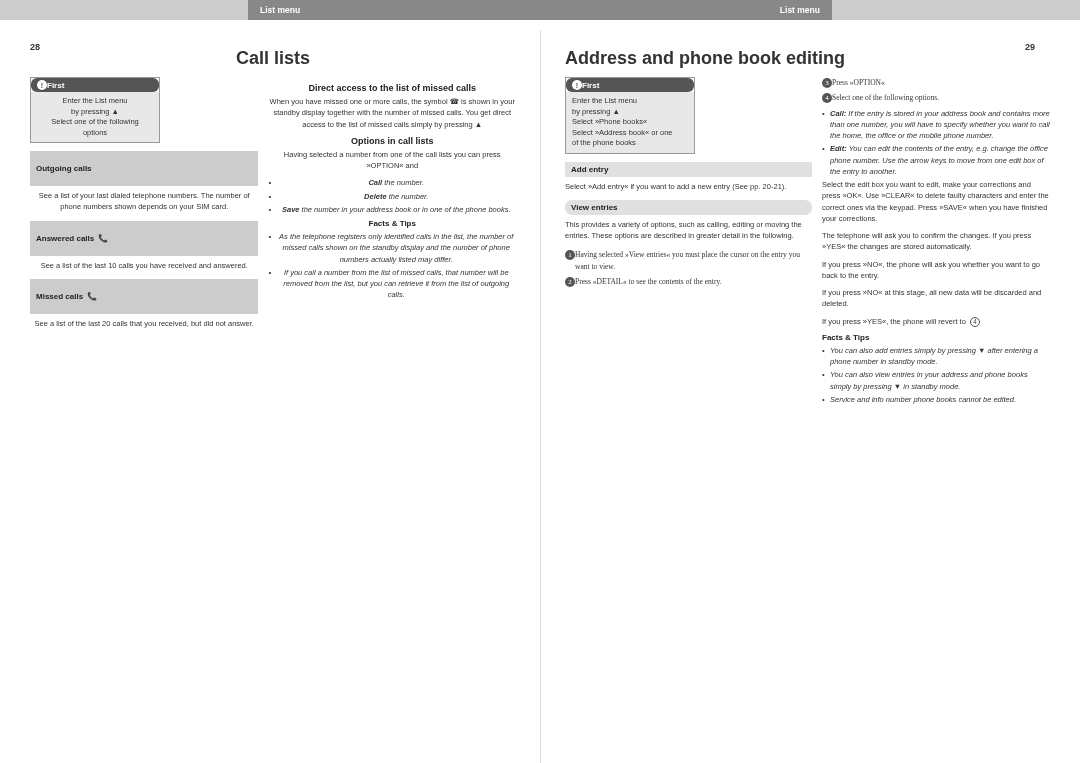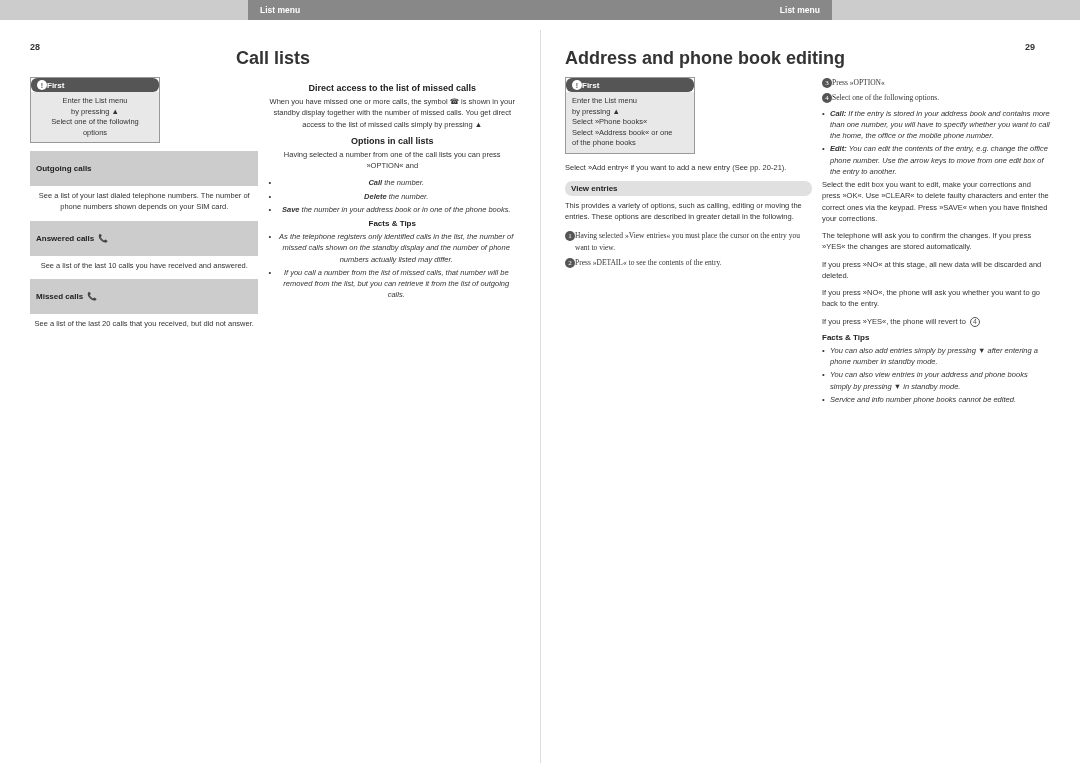--- a/index.html
+++ b/index.html
@@ -371,20 +371,21 @@
           </div>
           <div class="first-box-body">
             <div>Enter the List menu</div>
             <div>by pressing ▲</div>
             <div>Select »Phone books«</div>
             <div>Select »Address book« or one</div>
             <div>of the phone books</div>
           </div>
         </div>
 
+        <div class="add-entry-box">Add entry</div>
         <div class="section-text">Select »Add entry« if you want to add a new entry (See pp. 20-21).</div>
 
         <div class="view-entries-box">View entries</div>
         <div class="section-text">This provides a variety of options, such as calling, editing or moving the entries. These options are described in greater detail in the following.</div>
 
         <div class="numbered-item">
           <span class="num-circle">1</span>
           <span>Having selected »View entries« you must place the cursor on the entry you want to view.</span>
         </div>
         <div class="numbered-item">
@@ -409,22 +410,22 @@
           <span class="inline-bold">Call:</span>&nbsp;<span>If the entry is stored in your address book and contains more than one number, you will have to specify whether you want to call the home, the office or the mobile phone number.</span>
         </div>
 
         <div class="bullet-item">
           <span class="inline-bold">Edit:</span>&nbsp;<span>You can edit the contents of the entry, e.g. change the office phone number. Use the arrow keys to move from one edit box of the entry to another.</span>
         </div>
 
         <div class="right-content-text">Select the edit box you want to edit, make your corrections and press »OK«. Use »CLEAR« to delete faulty characters and enter the correct ones via the keypad. Press »SAVE« when you have finished your corrections.</div>
         <div class="right-content-text">The telephone will ask you to confirm the changes. If you press »YES« the changes are stored automatically.</div>
 
+        <div class="right-content-text">If you press »NO«, the phone will ask you whether you want to go back to the entry.</div>
         <div class="right-content-text">If you press »NO« at this stage, all new data will be discarded and deleted.</div>
-        <div class="right-content-text">If you press »NO«, the phone will ask you whether you want to go back to the entry.</div>
         <div class="right-content-text">
           <span>If you press »YES«, the phone will revert to</span>
           <span class="num-circle-outline" style="display:inline-flex; margin-left:2px;">4</span>
         </div>
 
         <div class="facts-tips-header">Facts &amp; Tips</div>
         <div class="bullet-item" style="font-style:italic;">You can also add entries simply by pressing ▼ after entering a phone number in standby mode.</div>
         <div class="bullet-item" style="font-style:italic;">You can also view entries in your address and phone books simply by pressing ▼ in standby mode.</div>
         <div class="bullet-item" style="font-style:italic;">Service and info number phone books cannot be edited.</div>
       </div>

